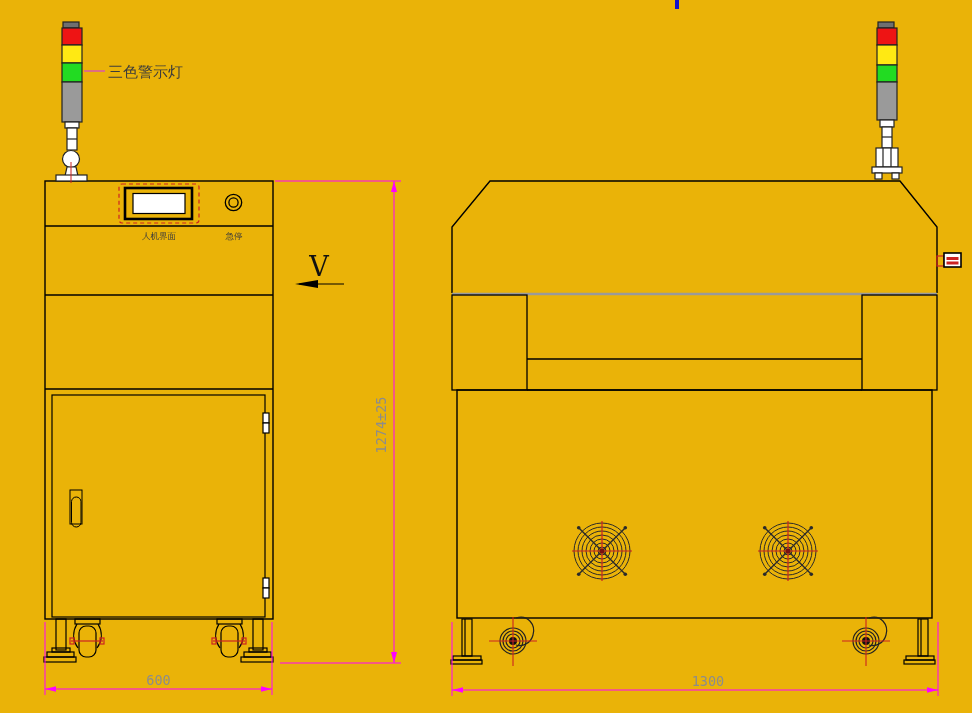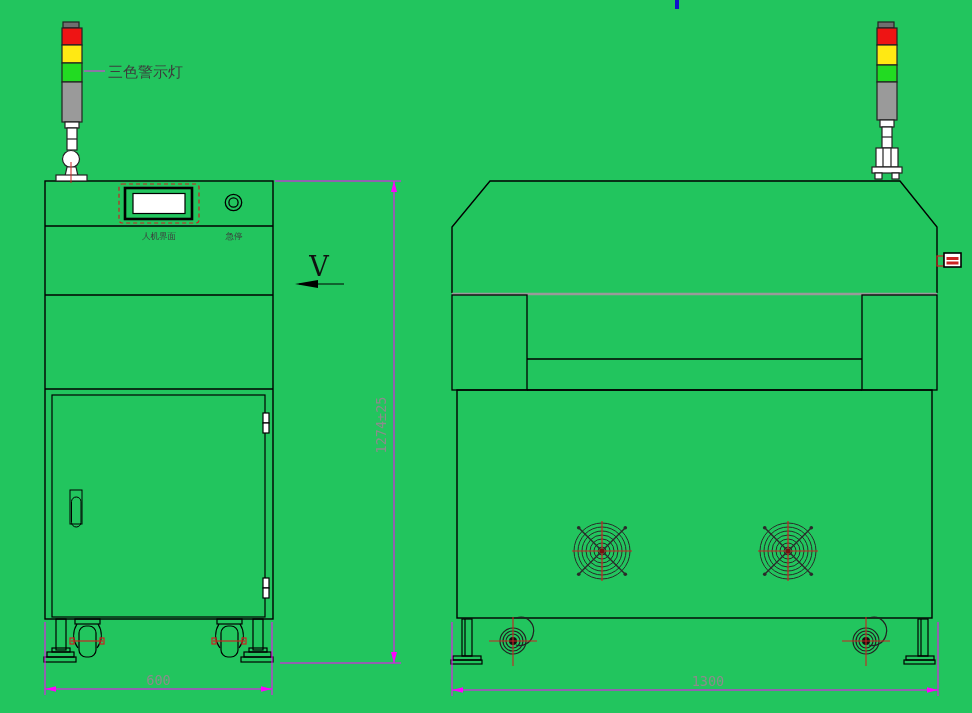--- a/index.html
+++ b/index.html
@@ -1,16 +1,16 @@
 <!DOCTYPE html>
 <html><head>
 <meta charset="utf-8">
 <style>
   html,body{margin:0;padding:0;background:#ffffff;}
-  .canvas{position:relative;width:972px;height:713px;background:#22c55e;overflow:hidden;
+  .canvas{position:relative;width:972px;height:713px;background:#eab308;overflow:hidden;
           font-family:"DejaVu Sans",sans-serif;}
   svg{display:block;}
   text{user-select:none;}
   .dim-text{font-family:"DejaVu Sans Mono",monospace;font-size:13.5px;fill:#8c8c8c;}
   .cjk-label{font-family:"DejaVu Sans",sans-serif;fill:#3c3c3c;}
   .view-letter{font-family:"DejaVu Serif",serif;font-size:27px;fill:#111;}
 </style>
 </head>
 <body>
 

